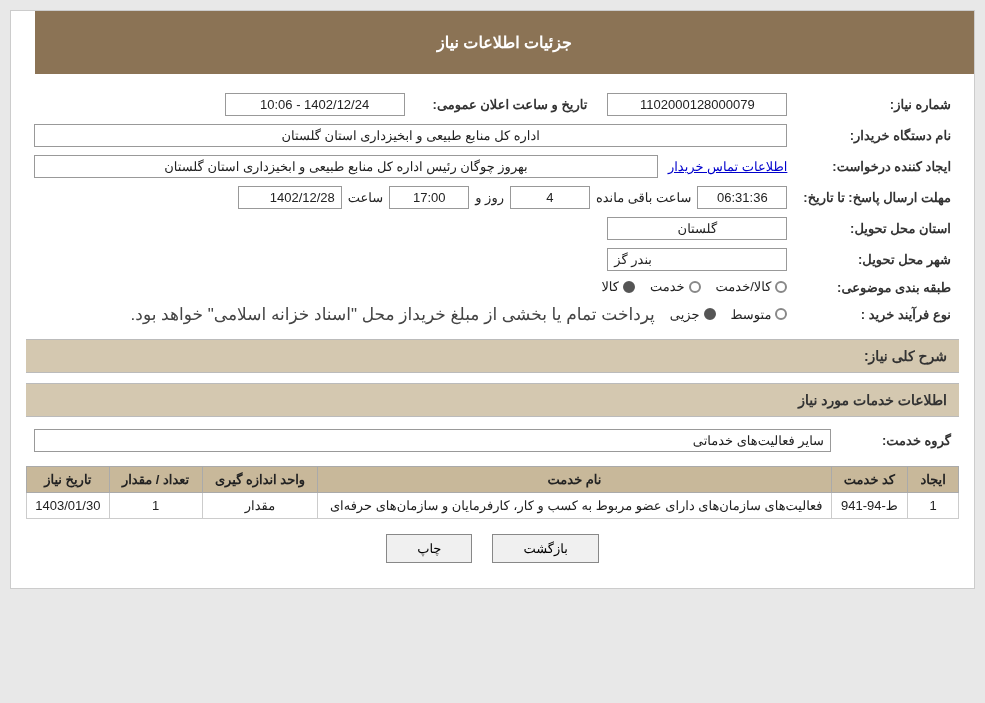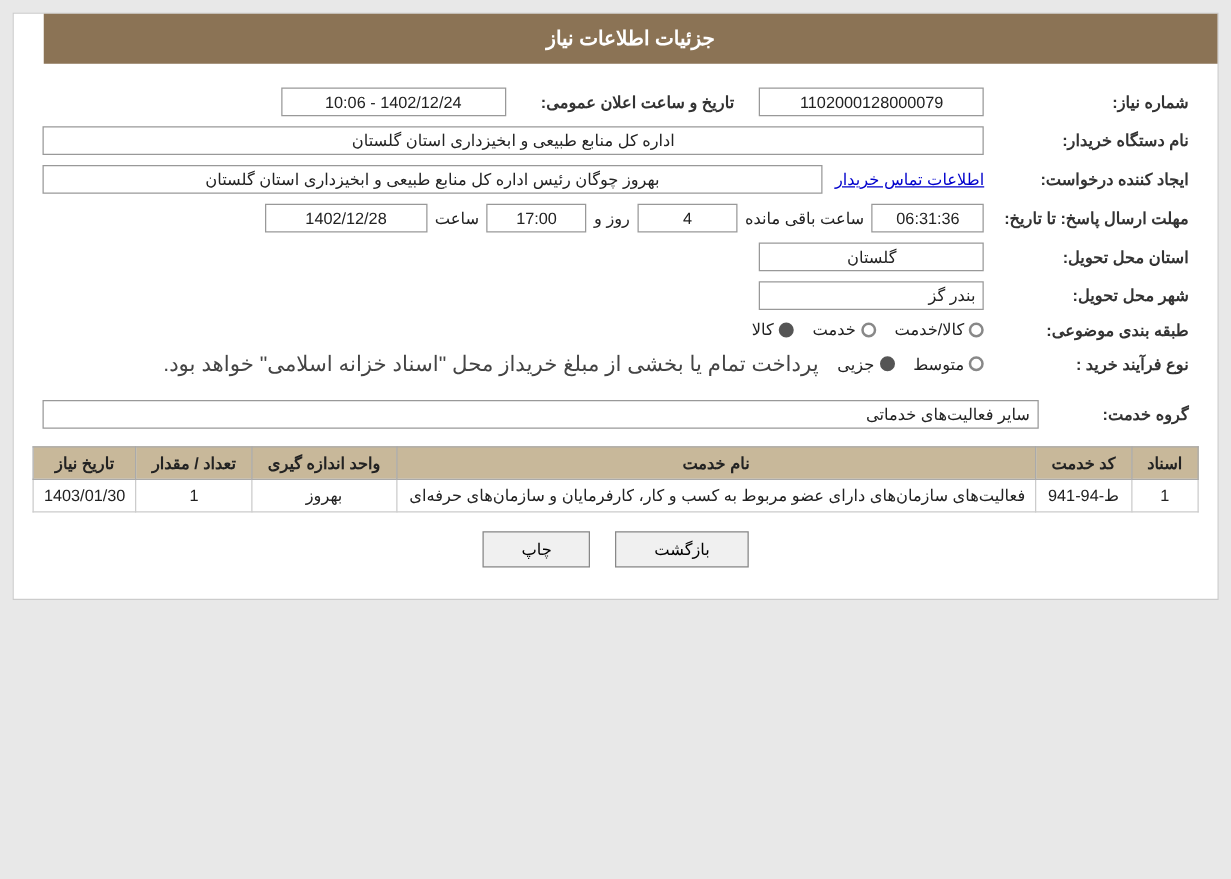--- a/index.html
+++ b/index.html
@@ -17,21 +17,21 @@
       padding: 10px;
     }
     .main-card {
       background: #fff;
       border: 1px solid #ccc;
     }
     .card-header {
       background: #8b7355;
       color: #fff;
       text-align: center;
-      padding: 10px 15px;
+      padding: 22px 15px;
       font-size: 16px;
       font-weight: bold;
       margin-left: 24px;
     }
     .card-body {
       padding: 15px;
     }
     .info-table {
       width: 100%;
       border-collapse: collapse;
@@ -210,36 +210,36 @@
         <tr>
           <td class="label-cell">مهلت ارسال پاسخ: تا تاریخ:</td>
           <td colspan="3" class="value-cell">
             <div class="time-row">
               <div class="input-box" style="width:90px;text-align:center;background:#fff;">06:31:36</div>
               <span>ساعت باقی مانده</span>
               <div class="input-box" style="width:40px;text-align:center;">4</div>
               <span>روز و</span>
               <div class="input-box" style="width:80px;text-align:center;">17:00</div>
               <span>ساعت</span>
-              <div class="input-box" style="width:130px;text-align:center;">1402/12/28</div>
+              <div class="input-box" style="width:104px;text-align:right;">1402/12/28</div>
             </div>
           </td>
         </tr>
 
         <tr>
           <td class="label-cell">استان محل تحویل:</td>
           <td colspan="3" class="value-cell">
             <div class="input-box" style="width:180px;text-align:center;">گلستان</div>
           </td>
         </tr>
 
         <tr>
           <td class="label-cell">شهر محل تحویل:</td>
           <td colspan="3" class="value-cell">
-            <div class="input-box" style="width:180px;text-align:right;">بندر گز</div>
+            <div class="input-box" style="width:180px;text-align:left;">بندر گز</div>
           </td>
         </tr>
 
         <tr>
           <td class="label-cell">طبقه بندی موضوعی:</td>
           <td colspan="3" class="value-cell">
             <div class="radio-group">
               <div class="radio-item">
                 <span class="radio-dot"></span>
                 <span>کالا/خدمت</span>
@@ -270,50 +270,52 @@
                   <span>جزیی</span>
                 </div>
               </div>
               <span class="small-note">پرداخت تمام یا بخشی از مبلغ خریداز محل "اسناد خزانه اسلامی" خواهد بود.</span>
             </div>
           </td>
         </tr>
       </tbody>
         </table>
 
-
+      <div class="section-header">شرح کلی نیاز:</div>
+
+      <div class="section-header">اطلاعات خدمات مورد نیاز</div>
 
       <table class="info-table" style="margin-top:8px;">
         <tbody>
             <tr>
           <td class="label-cell" style="width:120px;">گروه خدمت:</td>
           <td class="value-cell">
             <div class="input-wide" style="">سایر فعالیت‌های خدماتی</div>
           </td>
         </tr>
       </tbody>
         </table>
 
       <table class="services-table" style="margin-top:8px;">
         <thead>
           <tr>
-            <th>اسناد</th>
+            <th>ایجاد</th>
             <th>کد خدمت</th>
             <th>نام خدمت</th>
             <th>واحد اندازه گیری</th>
             <th>تعداد / مقدار</th>
             <th>تاریخ نیاز</th>
           </tr>
         </thead>
         <tbody id="services-tbody">
         <tr>
       <td>1</td>
       <td>ط-94-941</td>
       <td style="text-align:right;">فعالیت‌های سازمان‌های دارای عضو مربوط به کسب و کار، کارفرمایان و سازمان‌های حرفه‌ای</td>
-      <td>بهروز</td>
+      <td>مقدار</td>
       <td>1</td>
       <td>1403/01/30</td>
     </tr>
           </tbody>
       </table>
 
 
       <div class="buttons-row">
         <button class="btn btn-back">بازگشت</button>
         <button class="btn btn-print">چاپ</button>

